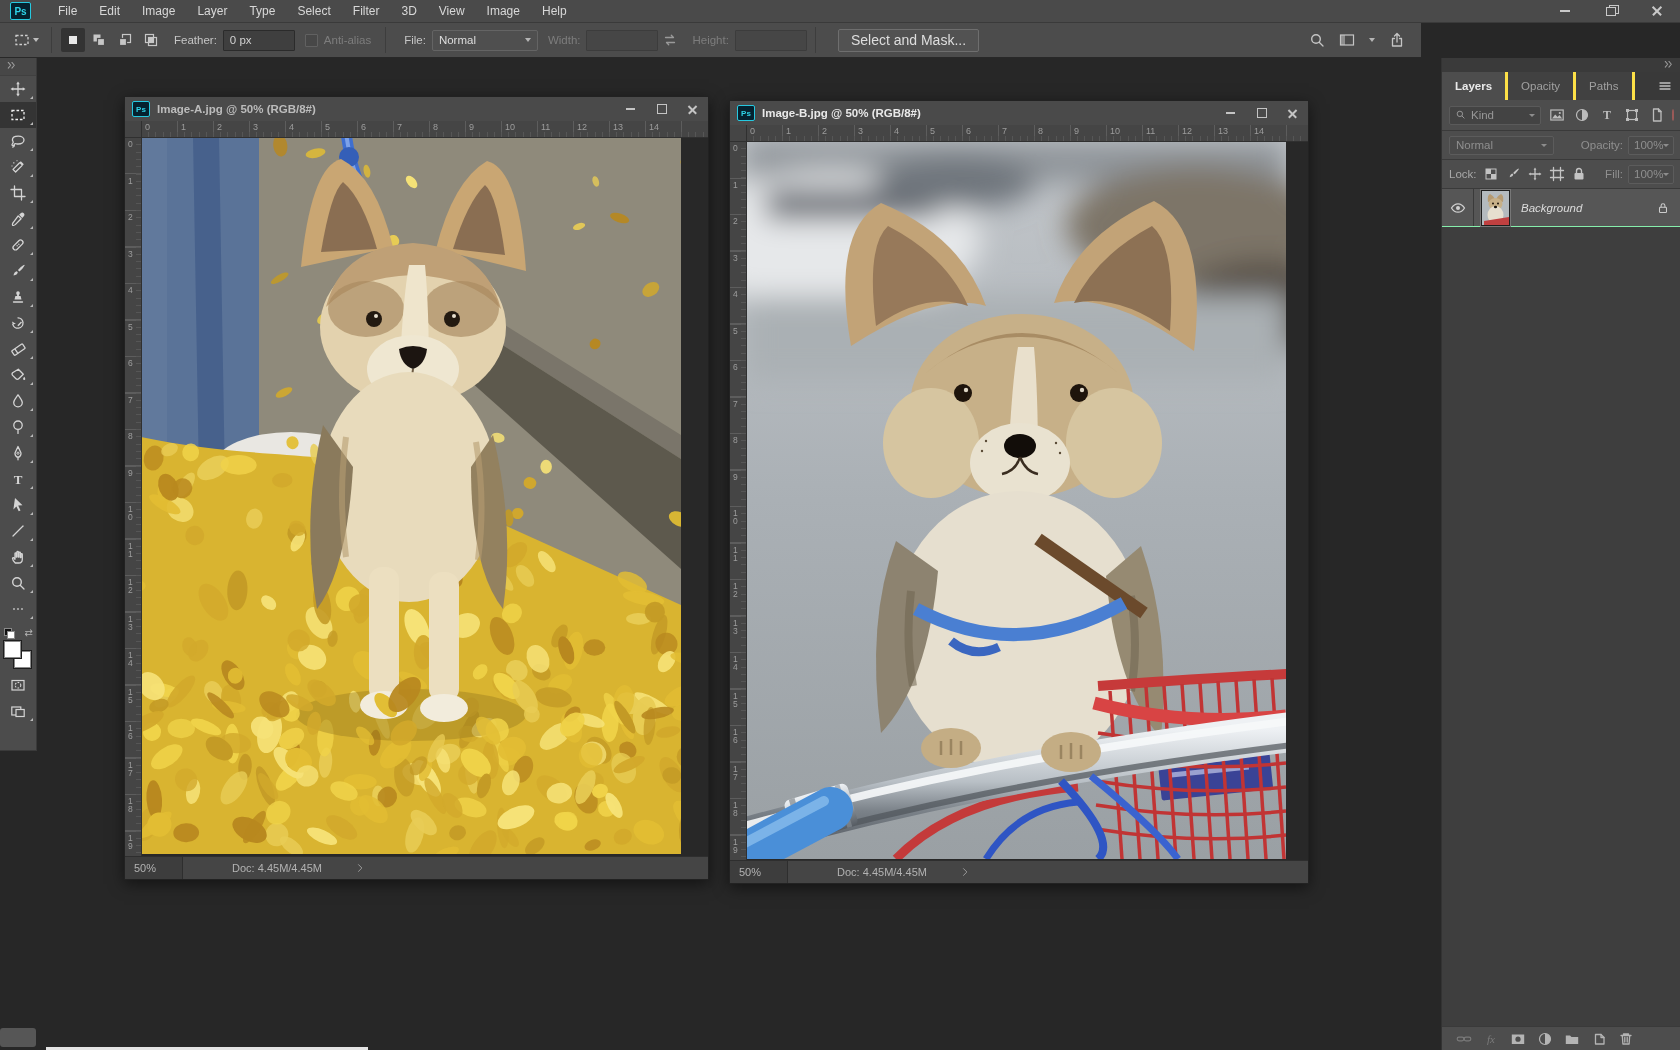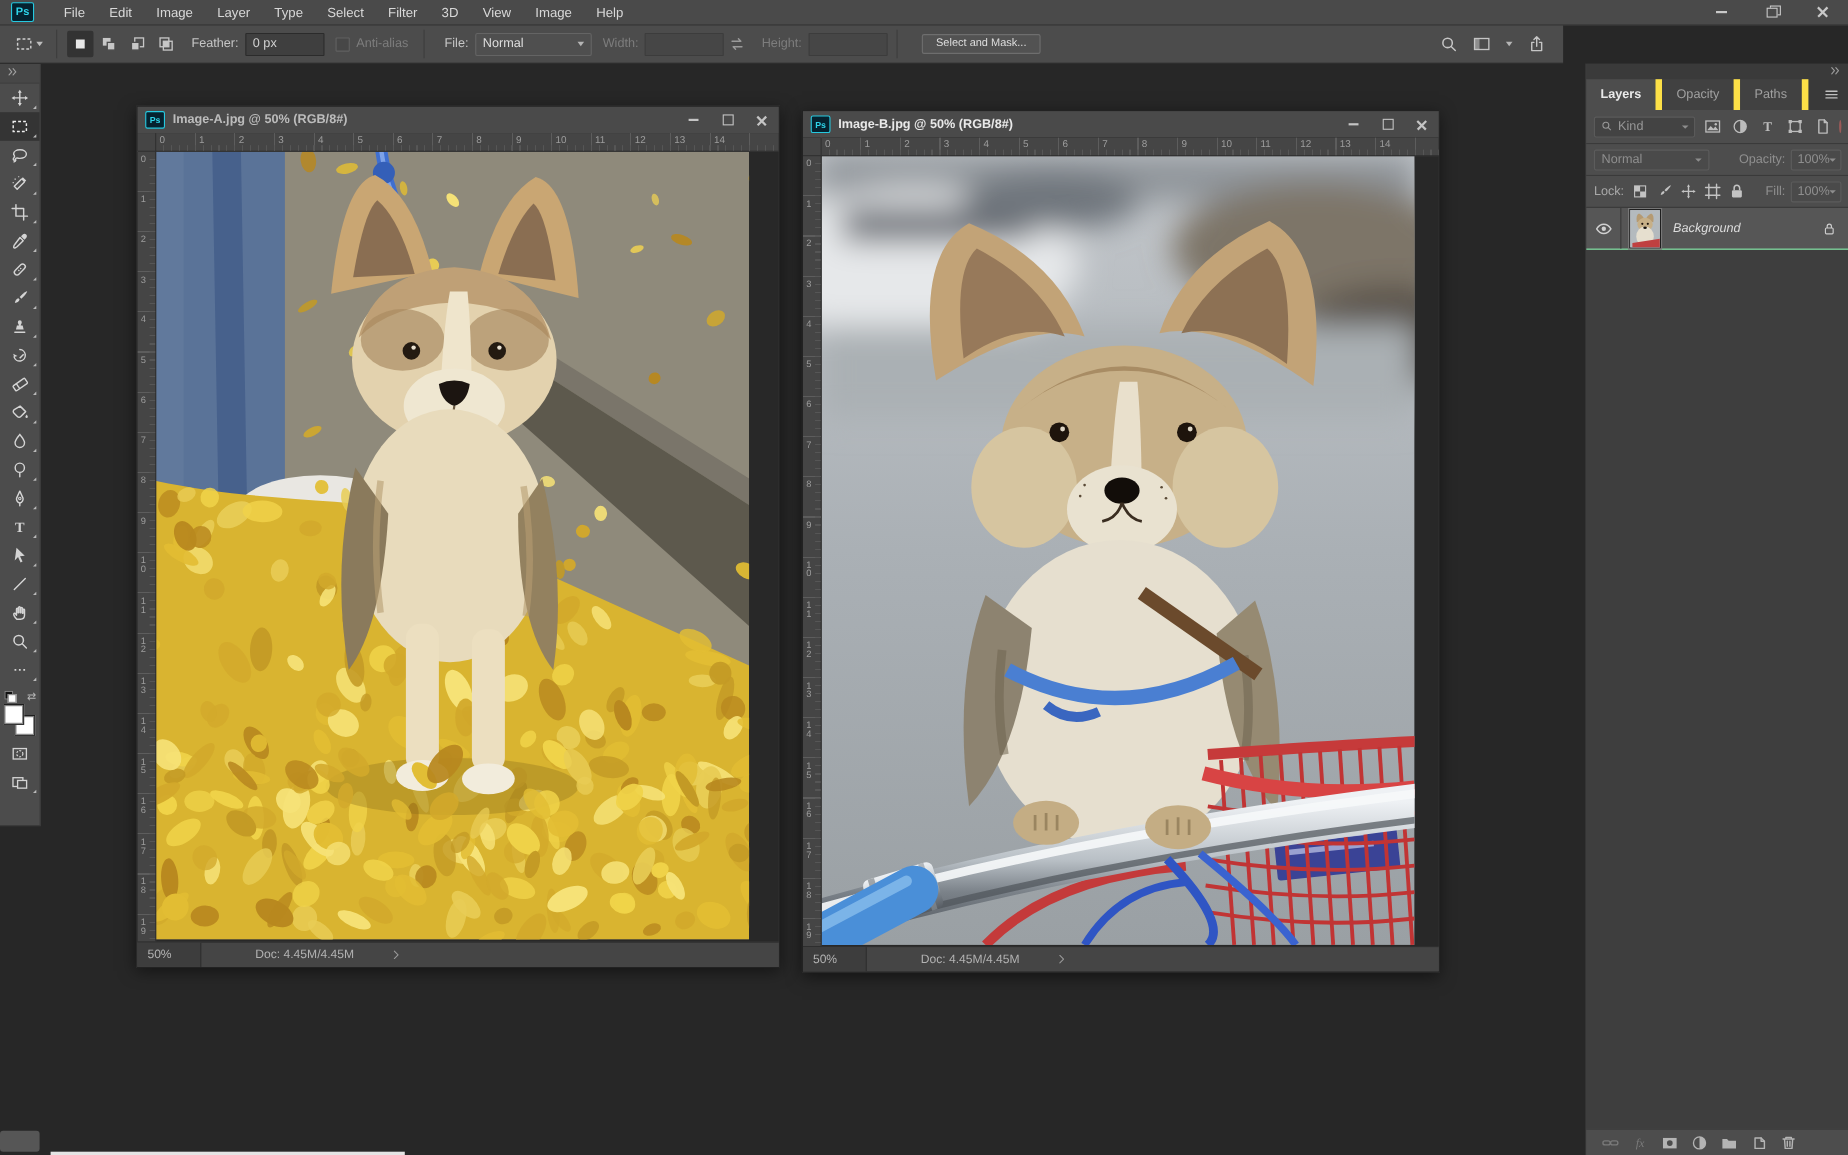--- a/index.html
+++ b/index.html
@@ -33,21 +33,21 @@
   .ob-label.dis{color:#7d7d7d}
   .ob-input{width:58px;height:19px;background:#3f3f3f;border:1px solid #2b2b2b;border-radius:1px;
             color:#d2d2d2;font-size:11.5px;padding:0 6px;display:flex;align-items:center}
   .ob-input.dis{background:#464646;border-color:#3c3c3c}
   .ob-select{width:92px;height:19px;background:#4f4f4f;border:1px solid #646464;border-radius:2px;
              display:flex;align-items:center;justify-content:space-between;padding:0 6px;color:#dedede}
   .ob-select .chev{width:0;height:0;border-left:3.5px solid transparent;border-right:3.5px solid transparent;border-top:4px solid #b5b5b5}
   .cb{width:11px;height:11px;border:1px solid #6b6b6b;background:#454545;border-radius:1px;margin-left:10px;opacity:.7}
   .swap-ic{color:#9a9a9a;margin:0 4px;display:flex}
   .sam-btn{margin-left:14px;padding:2px 12px 3px;background:#525252;border:1px solid #6e6e6e;
-           border-radius:2px;color:#dedede;font-size:10px}
+           border-radius:2px;color:#dedede;font-size:14px}
   .ob-right{margin-left:auto;display:flex;align-items:center;gap:14px;padding-right:16px;color:#c5c5c5}
   .ob-right .chev{width:0;height:0;border-left:3.5px solid transparent;border-right:3.5px solid transparent;border-top:4px solid #b5b5b5}
   
   .toolbar{position:absolute;left:0;top:58px;width:36px;height:692px;background:#4c4c4c;
            border-right:1px solid #3a3a3a;border-bottom:1px solid #3a3a3a;z-index:20}
   .tb-head{height:17px;display:flex;align-items:center;justify-content:flex-start;padding-left:5px;
            color:#9e9e9e;border-bottom:1px solid #404040;background:#474747}
   .tool{width:36px;height:26px;display:flex;align-items:center;justify-content:center;color:#d4d4d4;position:relative}
   .tool.active{background:#343434;color:#efefef}
   .tool .fly{position:absolute;right:3px;bottom:3px;width:0;height:0;border-top:3px solid transparent;border-right:3px solid #b9b9b9}
@@ -91,21 +91,21 @@
              font-size:11px;color:#b2b2b2;flex:none}
   .zoom-cell{width:58px;height:100%;display:flex;align-items:center;padding-left:9px;box-sizing:border-box;
              background:#3d3d3d;border-right:1px solid #2e2e2e}
   .doc-cell{width:232px;height:100%;display:flex;align-items:center;justify-content:center;gap:4px}
   .st-chev{color:#9a9a9a;display:flex;margin-left:28px}
   
   .rightpanel{position:absolute;left:1441px;top:58px;width:239px;bottom:0;background:#464646;
               border-left:1px solid #333;display:flex;flex-direction:column;z-index:20;font-size:11.5px}
   .dock-head{height:14px;background:#3a3a3a;display:flex;align-items:center;justify-content:flex-end;padding-right:6px;color:#9a9a9a}
   .ptabs{height:28px;background:#393939;display:flex;align-items:stretch}
-  .ptab{padding:0 13px;display:flex;align-items:center;color:#a0a0a0;background:#414141;border-right:6px solid #fde047}
+  .ptab{padding:0 13px;display:flex;align-items:center;color:#a0a0a0;background:#414141;border-right:3px solid #fde047}
   .ptab.active{background:#4d4d4d;color:#eaeaea;font-weight:bold}
   .pmenu{margin-left:auto;display:flex;align-items:center;padding:0 8px;color:#c0c0c0}
   .prow{height:30px;display:flex;align-items:center;gap:5px;padding:0 7px;background:#4d4d4d;border-bottom:1px solid #3a3a3a;flex:none}
   .kind{width:92px;height:19px;background:#434343;border:1px solid #5a5a5a;border-radius:2px;display:flex;
         align-items:center;gap:4px;padding:0 5px;color:#979797;flex:none;box-sizing:border-box}
   .kind .chev{margin-left:auto;width:0;height:0;border-left:3px solid transparent;border-right:3px solid transparent;border-top:3.5px solid #8d8d8d}
   .ficon{width:21px;height:20px;display:flex;align-items:center;justify-content:center;color:#bcbcbc}
   .ftoggle{width:10px;height:10px;border-radius:50%;background:#c2716f;margin-left:auto;margin-right:2px;border:1px solid #9c5a58}
   .psel{height:19px;background:#4a4a4a;border:1px solid #5c5c5c;border-radius:2px;display:flex;align-items:center;
         justify-content:space-between;padding:0 6px;color:#8f8f8f;box-sizing:border-box}

